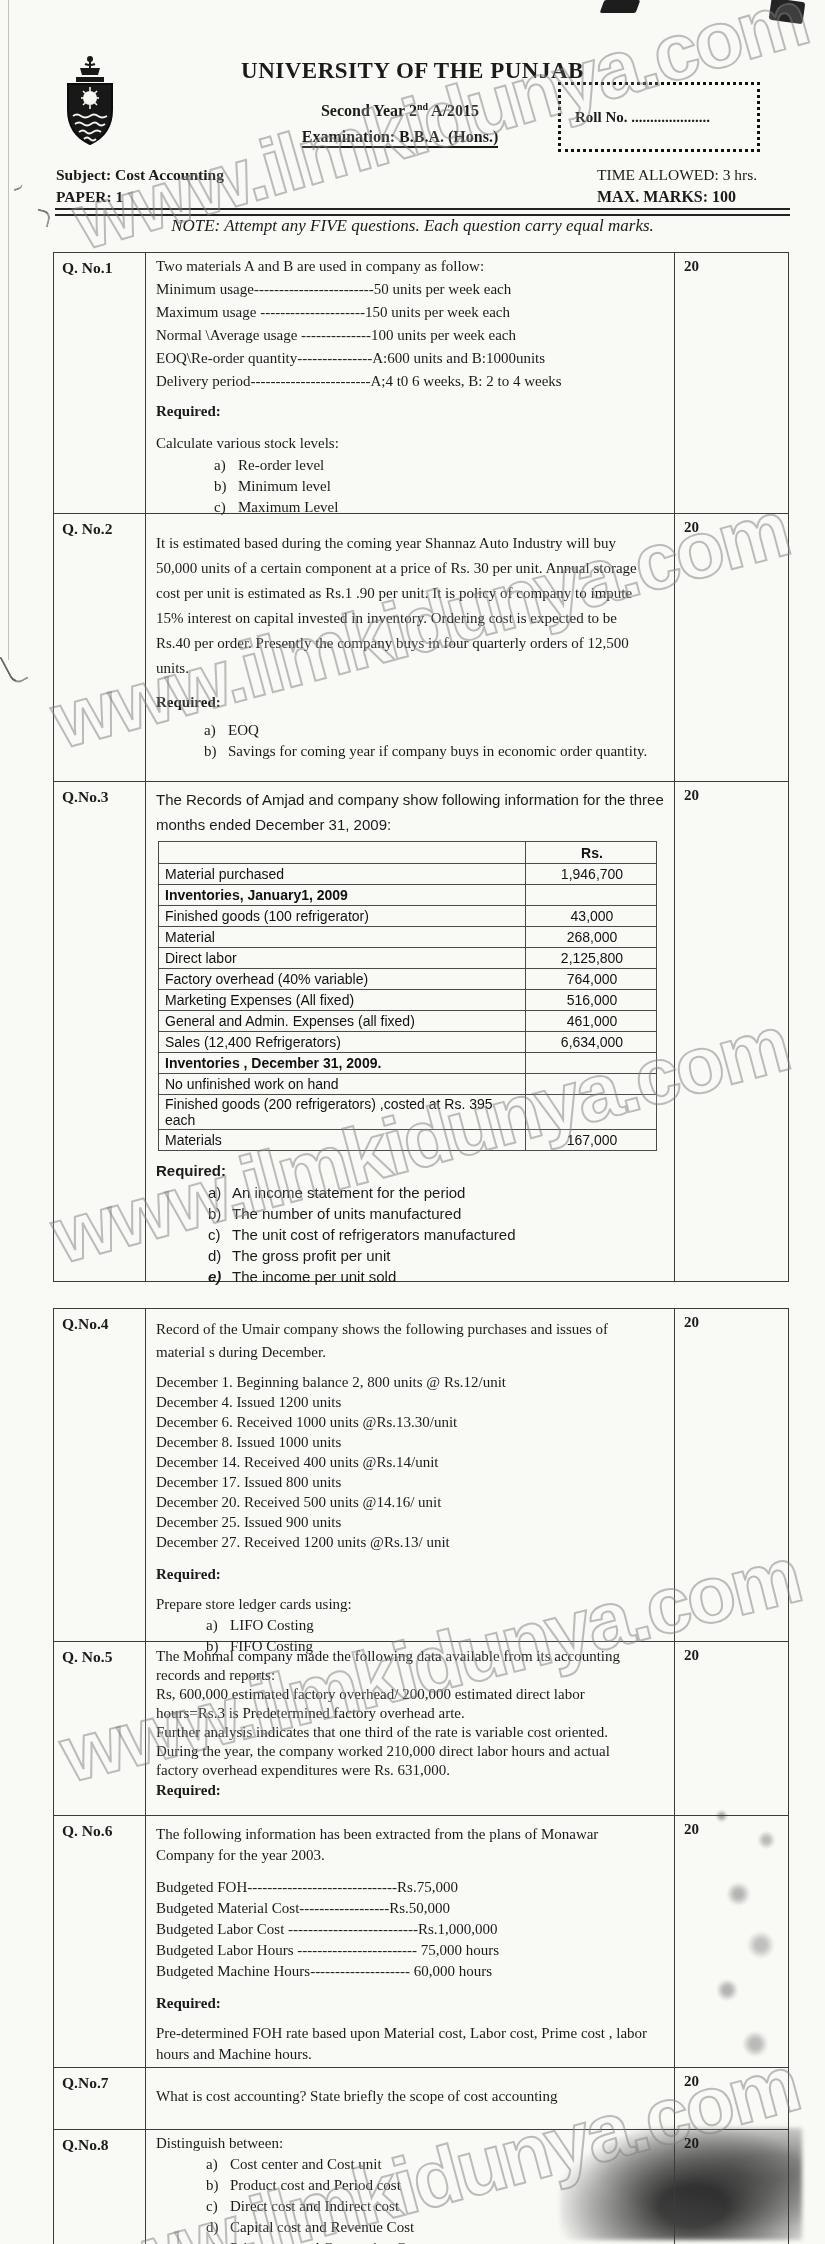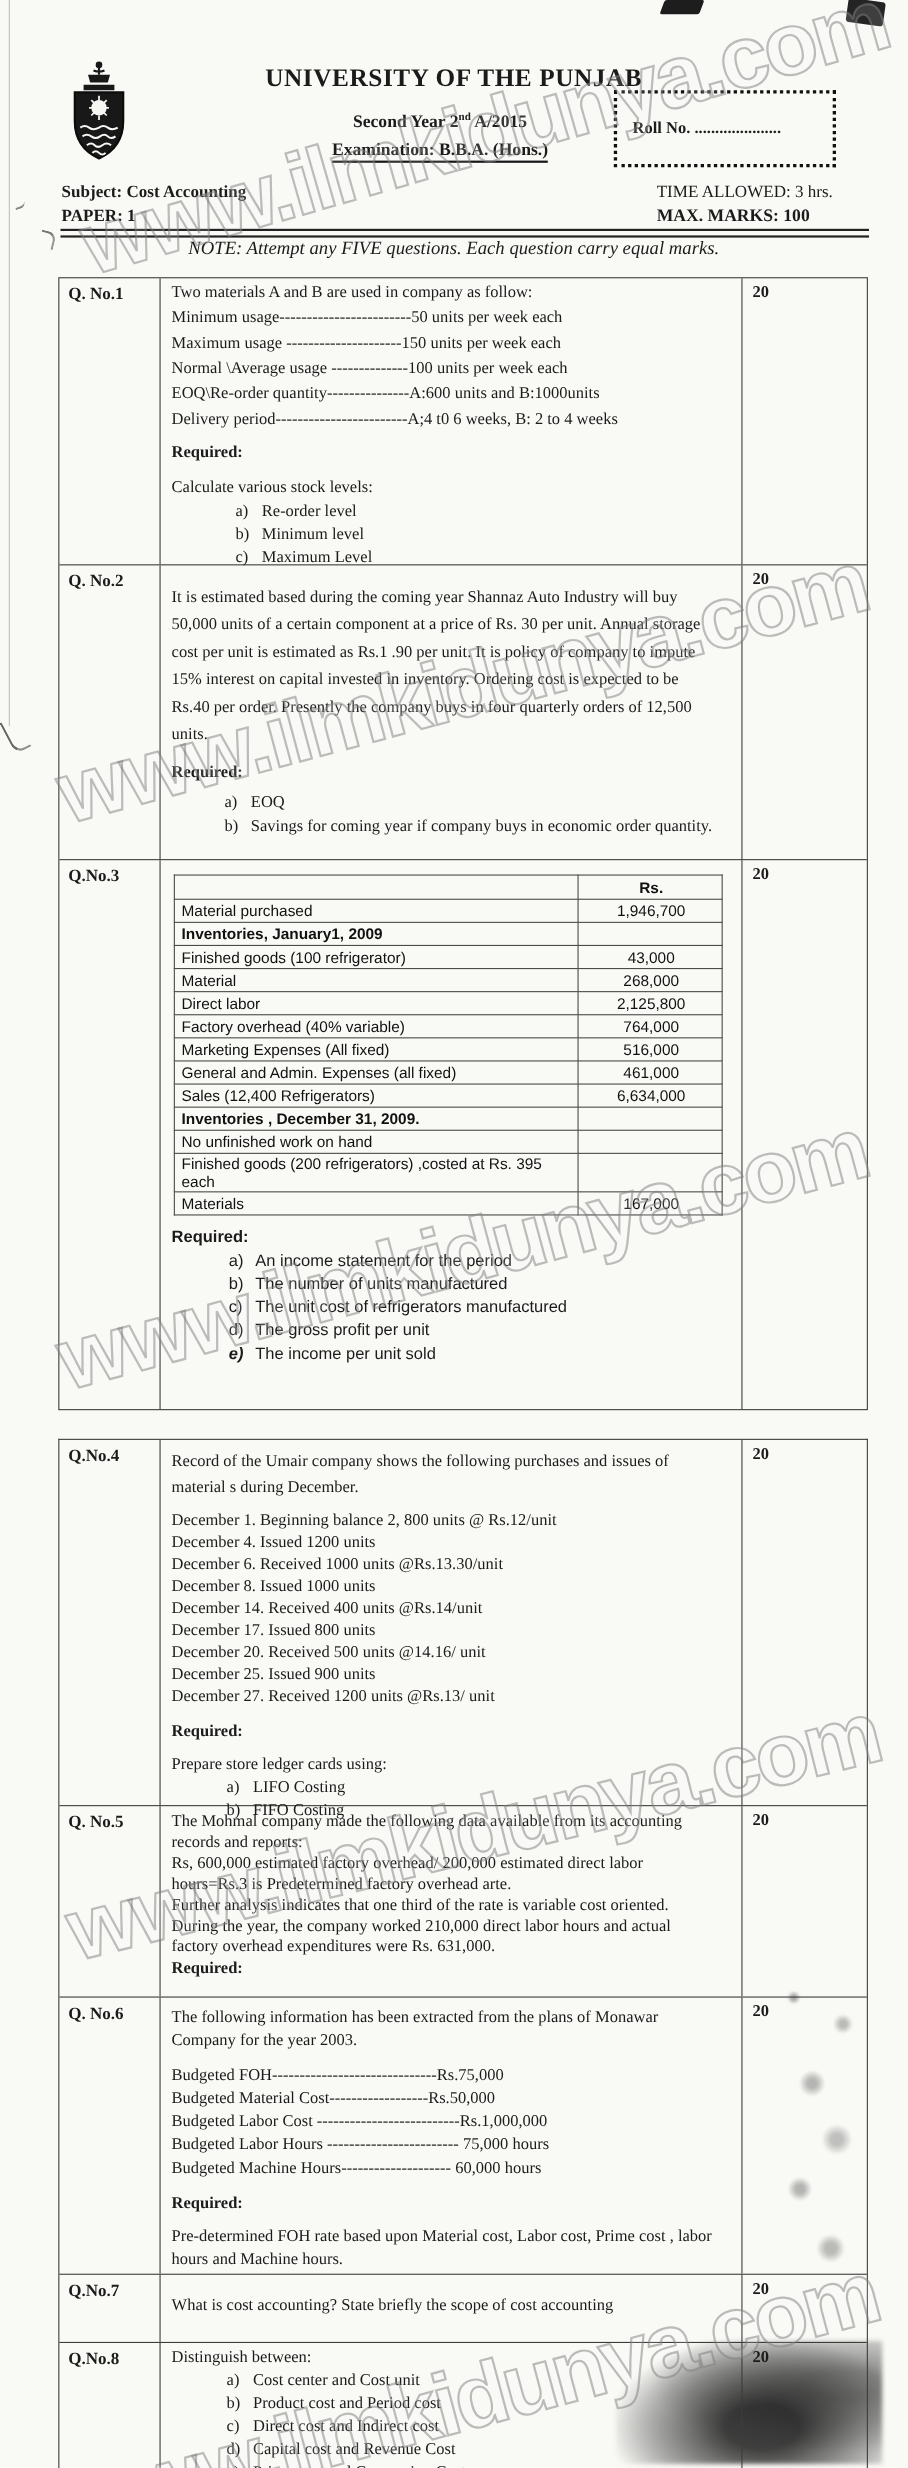--- a/index.html
+++ b/index.html
@@ -196,20 +196,25 @@
       <div><span class="k">a)</span><span>EOQ</span></div>
           <div><span class="k">b)</span><span>Savings for coming year if company buys in economic order quantity.</span></div>
         </div>
     </div>
     <div class="qmarks">20</div>
   </div>
 
   <div class="qrow" style="height:500px;">
     <div class="qnum">Q.No.3</div>
     <div class="qcontent sans">
+      <div class="lines9" style="margin-top:-4px;">
+
+      <div>The Records of Amjad and company show following information for the three</div>
+          <div>months ended December 31, 2009:</div>
+        </div>
       <table class="inner">
         <thead>
           <tr style="height:22px;">
             <th class="lbl"></th>
             <th class="val val-h">Rs.</th>
           </tr>
         </thead>
         <tbody>
 
         <tr>

